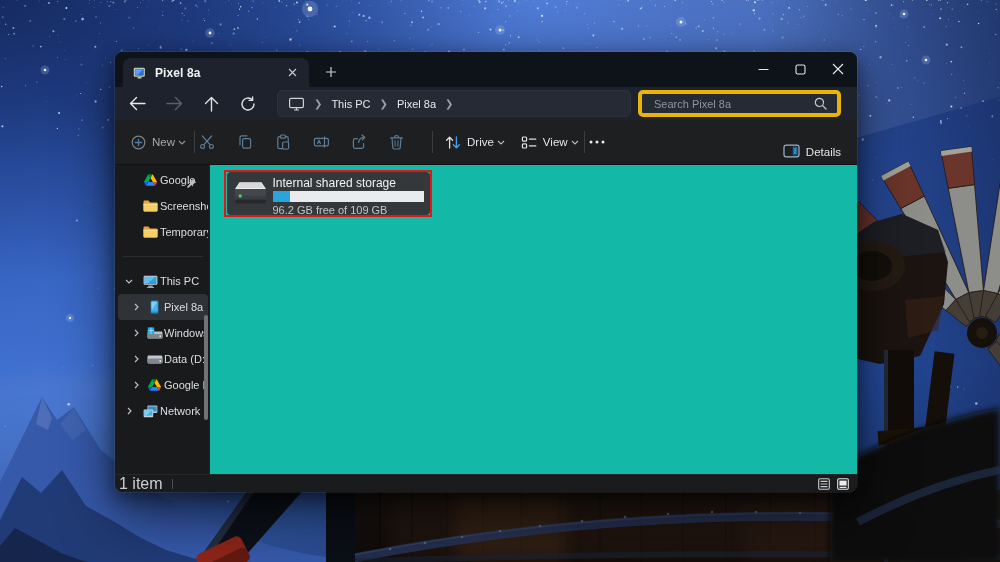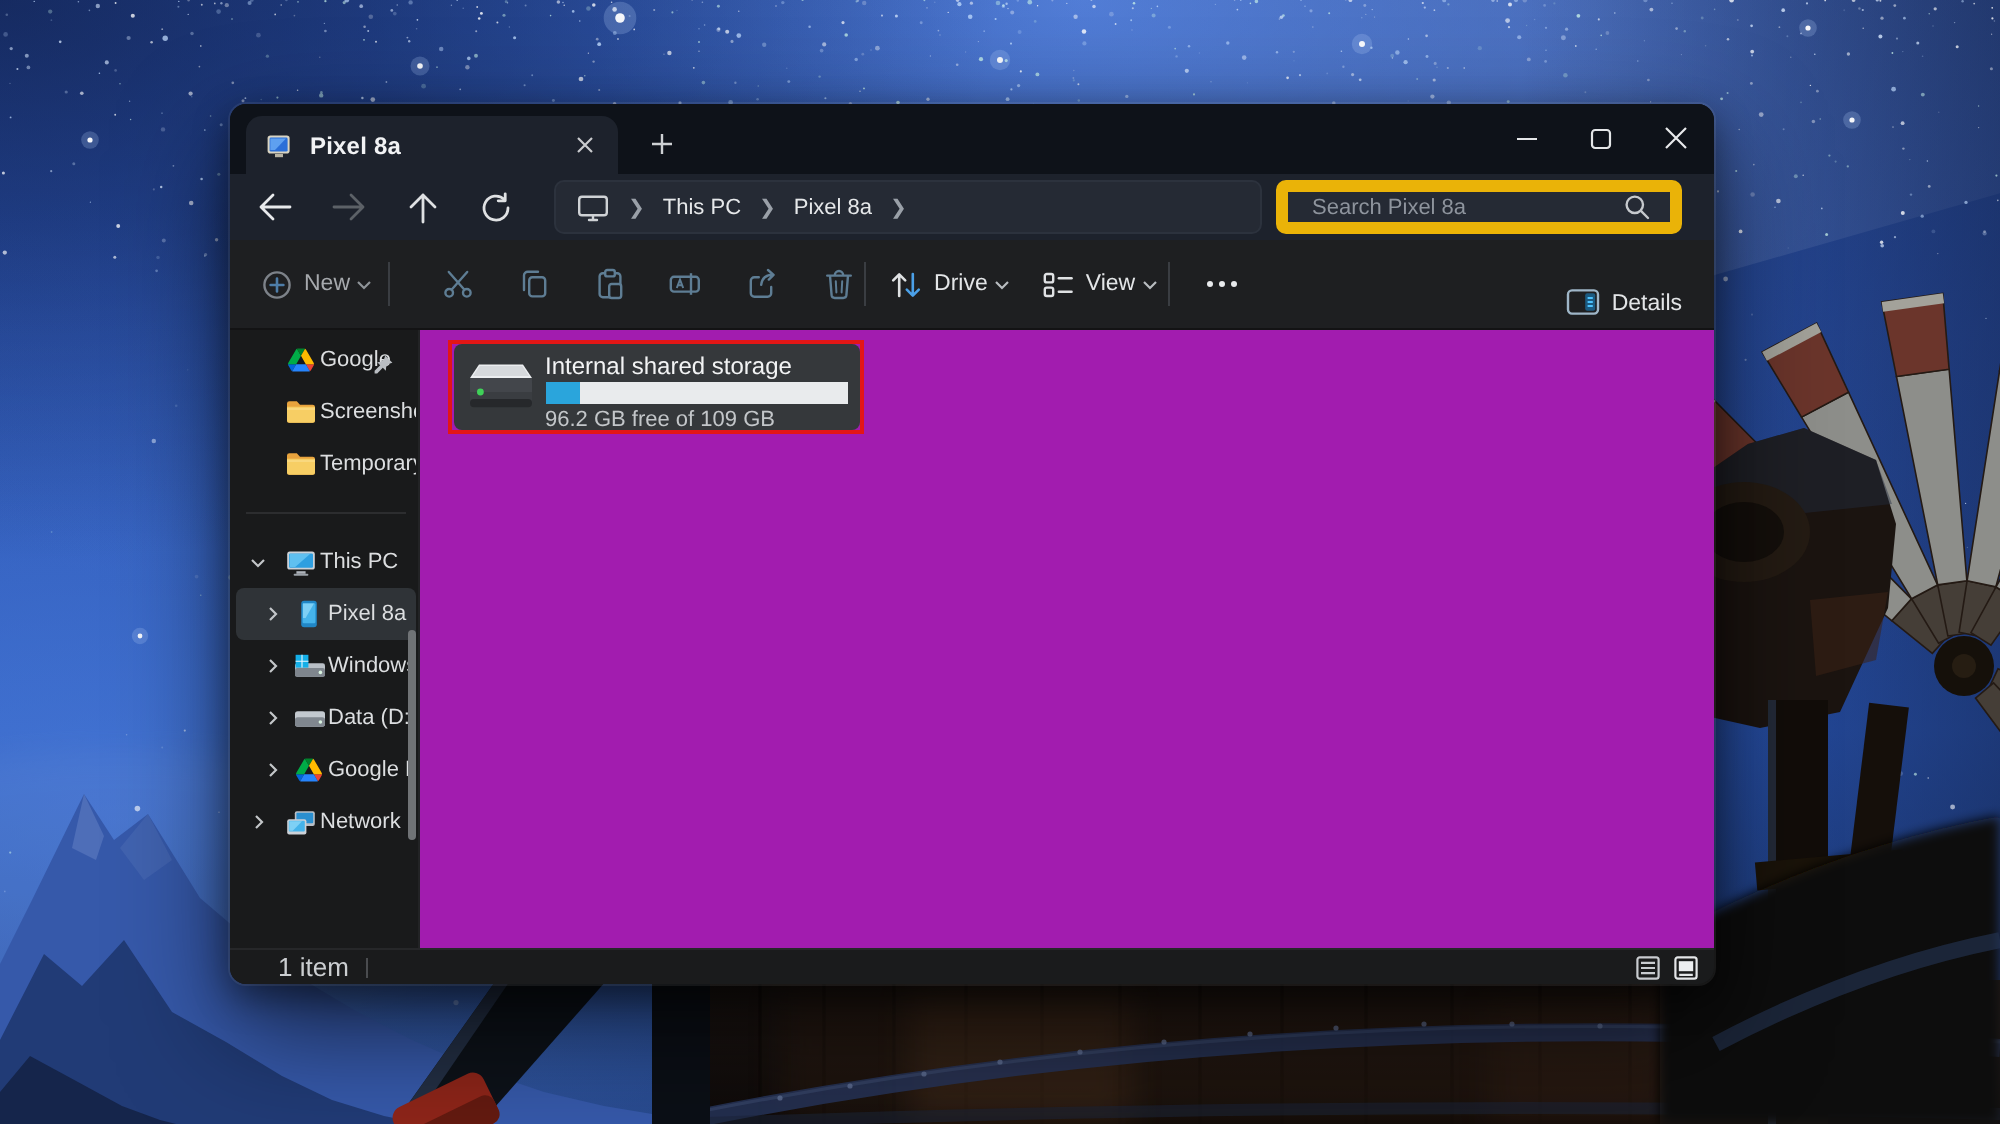--- a/index.html
+++ b/index.html
@@ -36,28 +36,28 @@
   .nav-btn:first-child { margin-left:7px; }
   .addressbar {
     position:absolute; left:162px; top:3px; width:354px; height:27px;
     background:#252a34; border:1px solid #2c323d; border-radius:5px;
     display:flex; align-items:center; padding:0 6px;
   }
   .crumb-sep { color:#9aa0a8; font-size:10px; padding:0 9px; }
   .crumb { color:#e6e8ea; font-size:11px; white-space:nowrap; }
   .searchbox {
     position:absolute; left:523px; top:3px; width:203px; height:27px;
-    background:#252a34; border:6px solid #eab308; border-radius:5px;
+    background:#252a34; border:4px solid #eab308; border-radius:5px;
     display:flex; align-items:center; padding:0 10px 0 12px;
   }
   .search-placeholder { color:#8e949d; font-size:11px; flex:1 1 auto; }
 
   
   .toolbar { position:relative; height:45px; background:#1e1f21; border-bottom:1px solid #131314; display:flex; align-items:center; }
-  .tb-btn { display:flex; align-items:center; justify-content:flex-end; height:32px; border-radius:5px; }
+  .tb-btn { display:flex; align-items:center; justify-content:flex-start; height:32px; border-radius:5px; }
   .tb-label { color:#a6a9ad; font-size:11.5px; margin:0 3px 0 6px; }
   .tb-label.bright { color:#e3e5e7; }
   .tb-sep { width:1px; height:22px; background:#3a3d42; }
   .tb-icon-btn { width:38px; }
   .details-btn { position:absolute; right:16px; top:6px; height:32px; display:flex; align-items:flex-end; }
 
   
   .content { position:relative; display:flex; height:309px; }
   .sidebar { position:relative; width:94px; height:100%; padding-top:2px; overflow:hidden; }
   .side-row { position:relative; height:26px; display:flex; align-items:center; margin:0 1px 0 3px; border-radius:4px; }
@@ -66,32 +66,32 @@
   .side-row .side-ic { position:absolute; left:24px; width:17px; display:flex; justify-content:center; }
   .side-row.lvl1 .side-ic { left:28px; }
   .side-row .side-label { position:absolute; left:42px; right:0; color:#dcdee0; font-size:11px; white-space:nowrap; overflow:hidden; }
   .side-row.lvl1 .side-label { left:46px; }
   .side-row.selected { background:#2f3337; }
   .pin-badge { position:absolute; right:11px; top:7px; }
   .side-sep { height:1px; background:#2c2d2f; margin:11px 6px 11px 8px; }
   .side-scrollbar { position:absolute; left:89px; top:150px; width:3.5px; height:105px; background:#707376; border-radius:2px; }
   .content-divider { width:1px; background:#222325; height:100%; }
 
-  .main { position:relative; flex:1 1 auto; background:#a21caf; }
+  .main { position:relative; flex:1 1 auto; background:#14b8a6; }
   .drive-tile { position:absolute; left:16.5px; top:7px; width:203px; height:42.5px; background:#35383b; border-radius:4px; }
   .tile-icon { position:absolute; left:7px; top:9px; }
   .tile-name { position:absolute; left:46px; top:4px; color:#f2f3f4; font-size:12px; white-space:nowrap; }
   .tile-bar { position:absolute; left:46px; top:19px; width:151px; height:11px; background:#e9ebed; }
   .tile-bar-fill { display:block; height:100%; background:#2aa5dc; }
   .tile-free { position:absolute; left:46px; top:32px; color:#c3c6c9; font-size:11px; white-space:nowrap; }
   .annotation-box { position:absolute; left:13.5px; top:4.5px; width:208.5px; height:47.5px; border:2.5px solid #e31616; }
 
   
   .statusbar { position:relative; height:18px; border-top:1px solid #262729; background:#1a1b1c; display:flex; align-items:center; }
-  .status-text { color:#cbced1; font-size:13px; margin-left:24px; }
+  .status-text { color:#cbced1; font-size:16px; margin-left:4px; }
   .status-sep { width:1px; height:10px; background:#4a4c4f; margin-left:9px; }
   .status-views { position:absolute; right:7px; top:2px; display:flex; gap:5px; }
   .status-view-btn { width:14px; height:14px; display:flex; align-items:center; justify-content:center; }
 </style>
 </head>
 <body>
 
 <div id="stage">
 
   <svg id="wallpaper" viewBox="0 0 1000 562" preserveAspectRatio="none">

